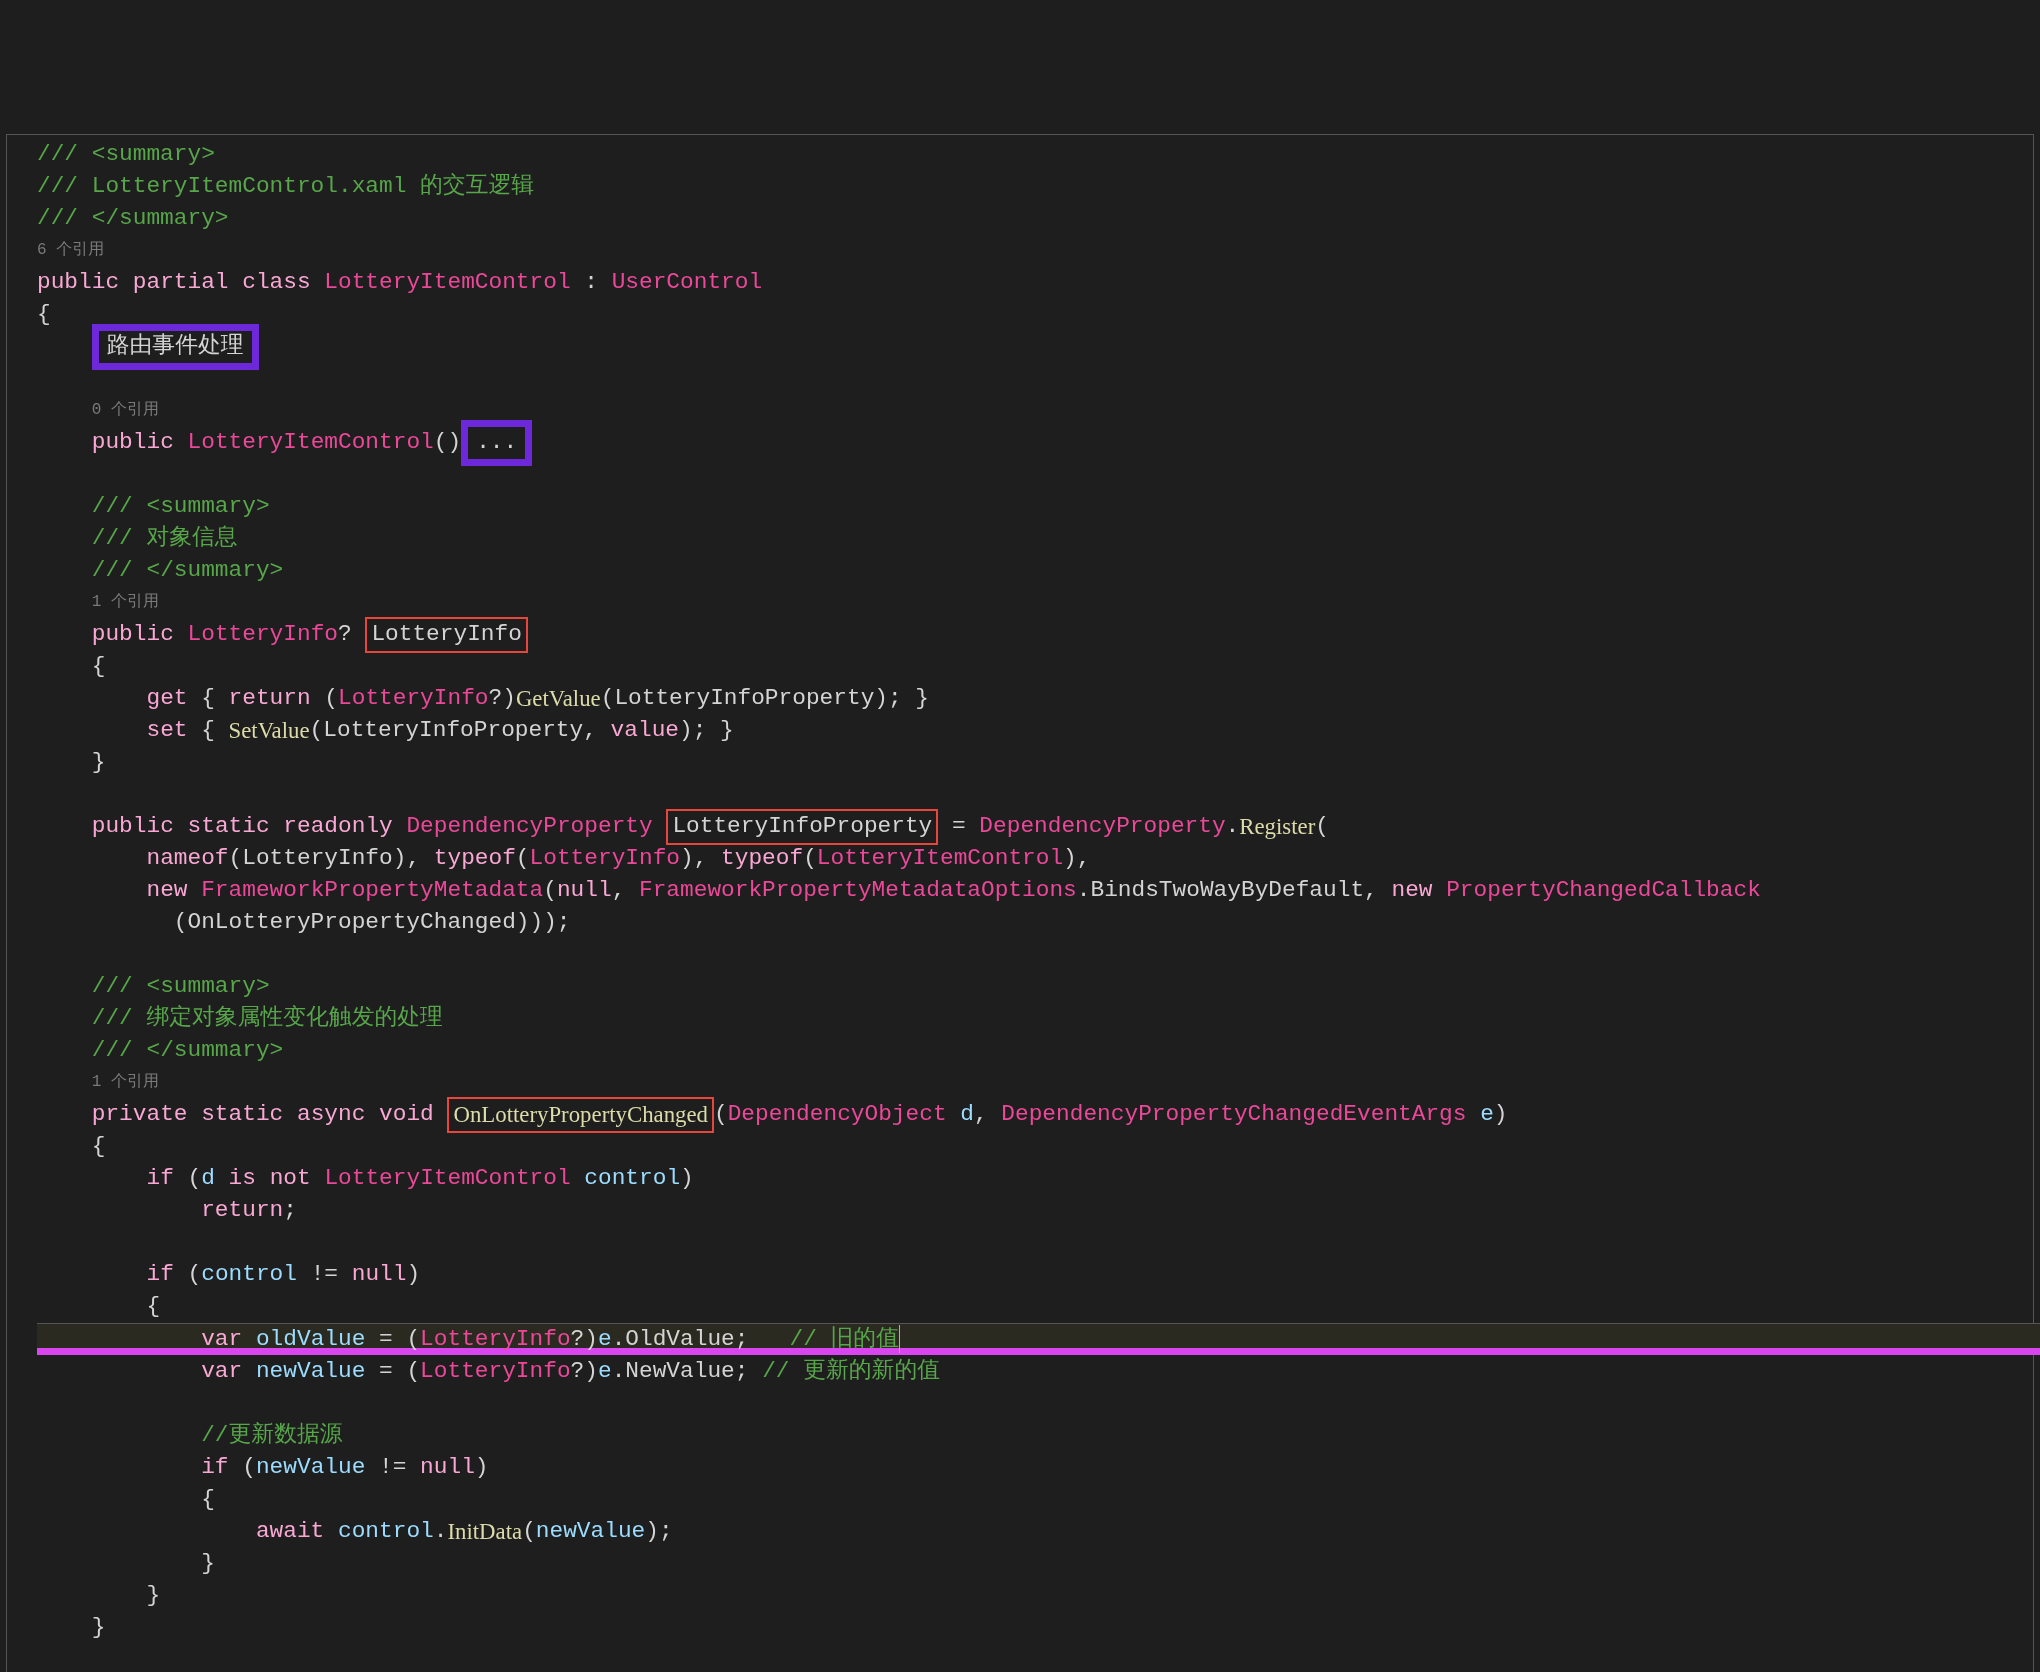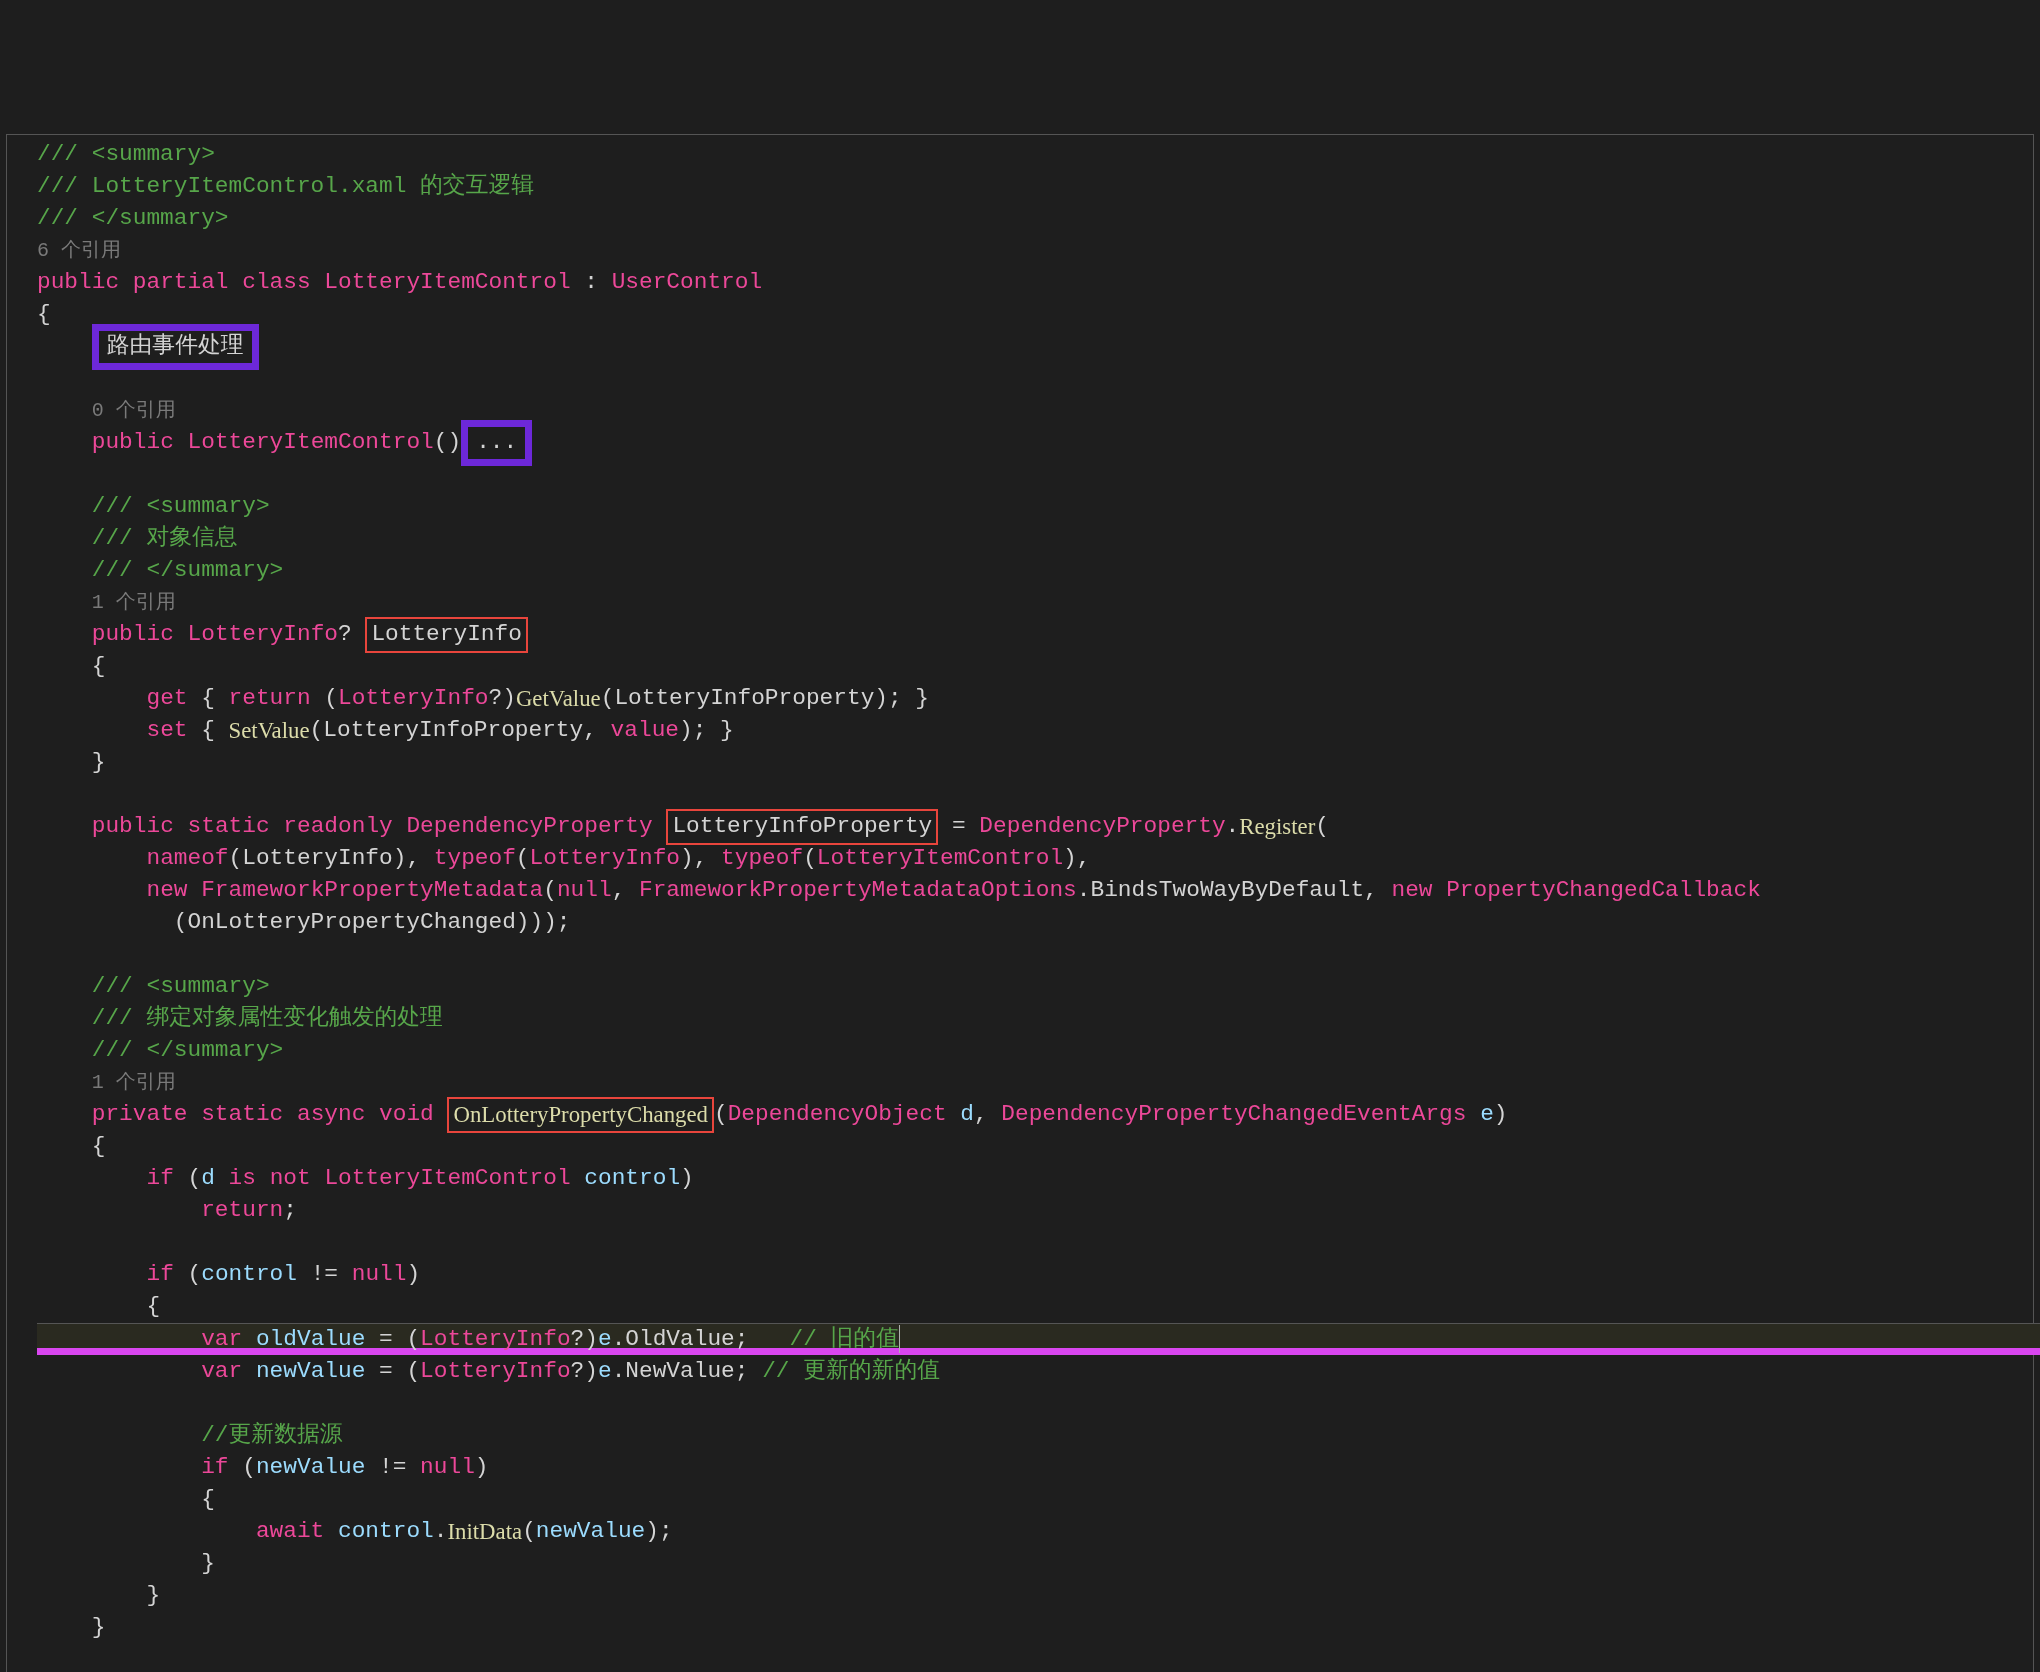--- a/index.html
+++ b/index.html
@@ -17,22 +17,22 @@
     background: #1e1e1e;
     border: 1px solid #555;
     padding-left: 6px;
     padding-top: 4px;
     padding-bottom: 4px;
     min-width: 2028px;
     min-height: 1660px;
   }
   .line { height: 32px; display: flex; align-items: center; margin-left: 24px; }
   .comment { color: #57a64a; }
-  .refcount { color: #7a7a7a; font-size: 20px; }
-  .kw-blue { color: #ec4899; }
+  .refcount { color: #7a7a7a; font-size: 16px; }
+  .kw-blue { color: #f9a8d4; }
   .type { color: #ec4899; }
   .method { color: #dcdcaa; font-family: Liberation Serif, serif; }
   .param { color: #9cdcfe; }
   .brace { color: #d4d4d4; }
   .boxed {
     border: 7px solid #6d28d9;
     padding: 0 8px;
     display: inline-block;
   }
   .redbox {

